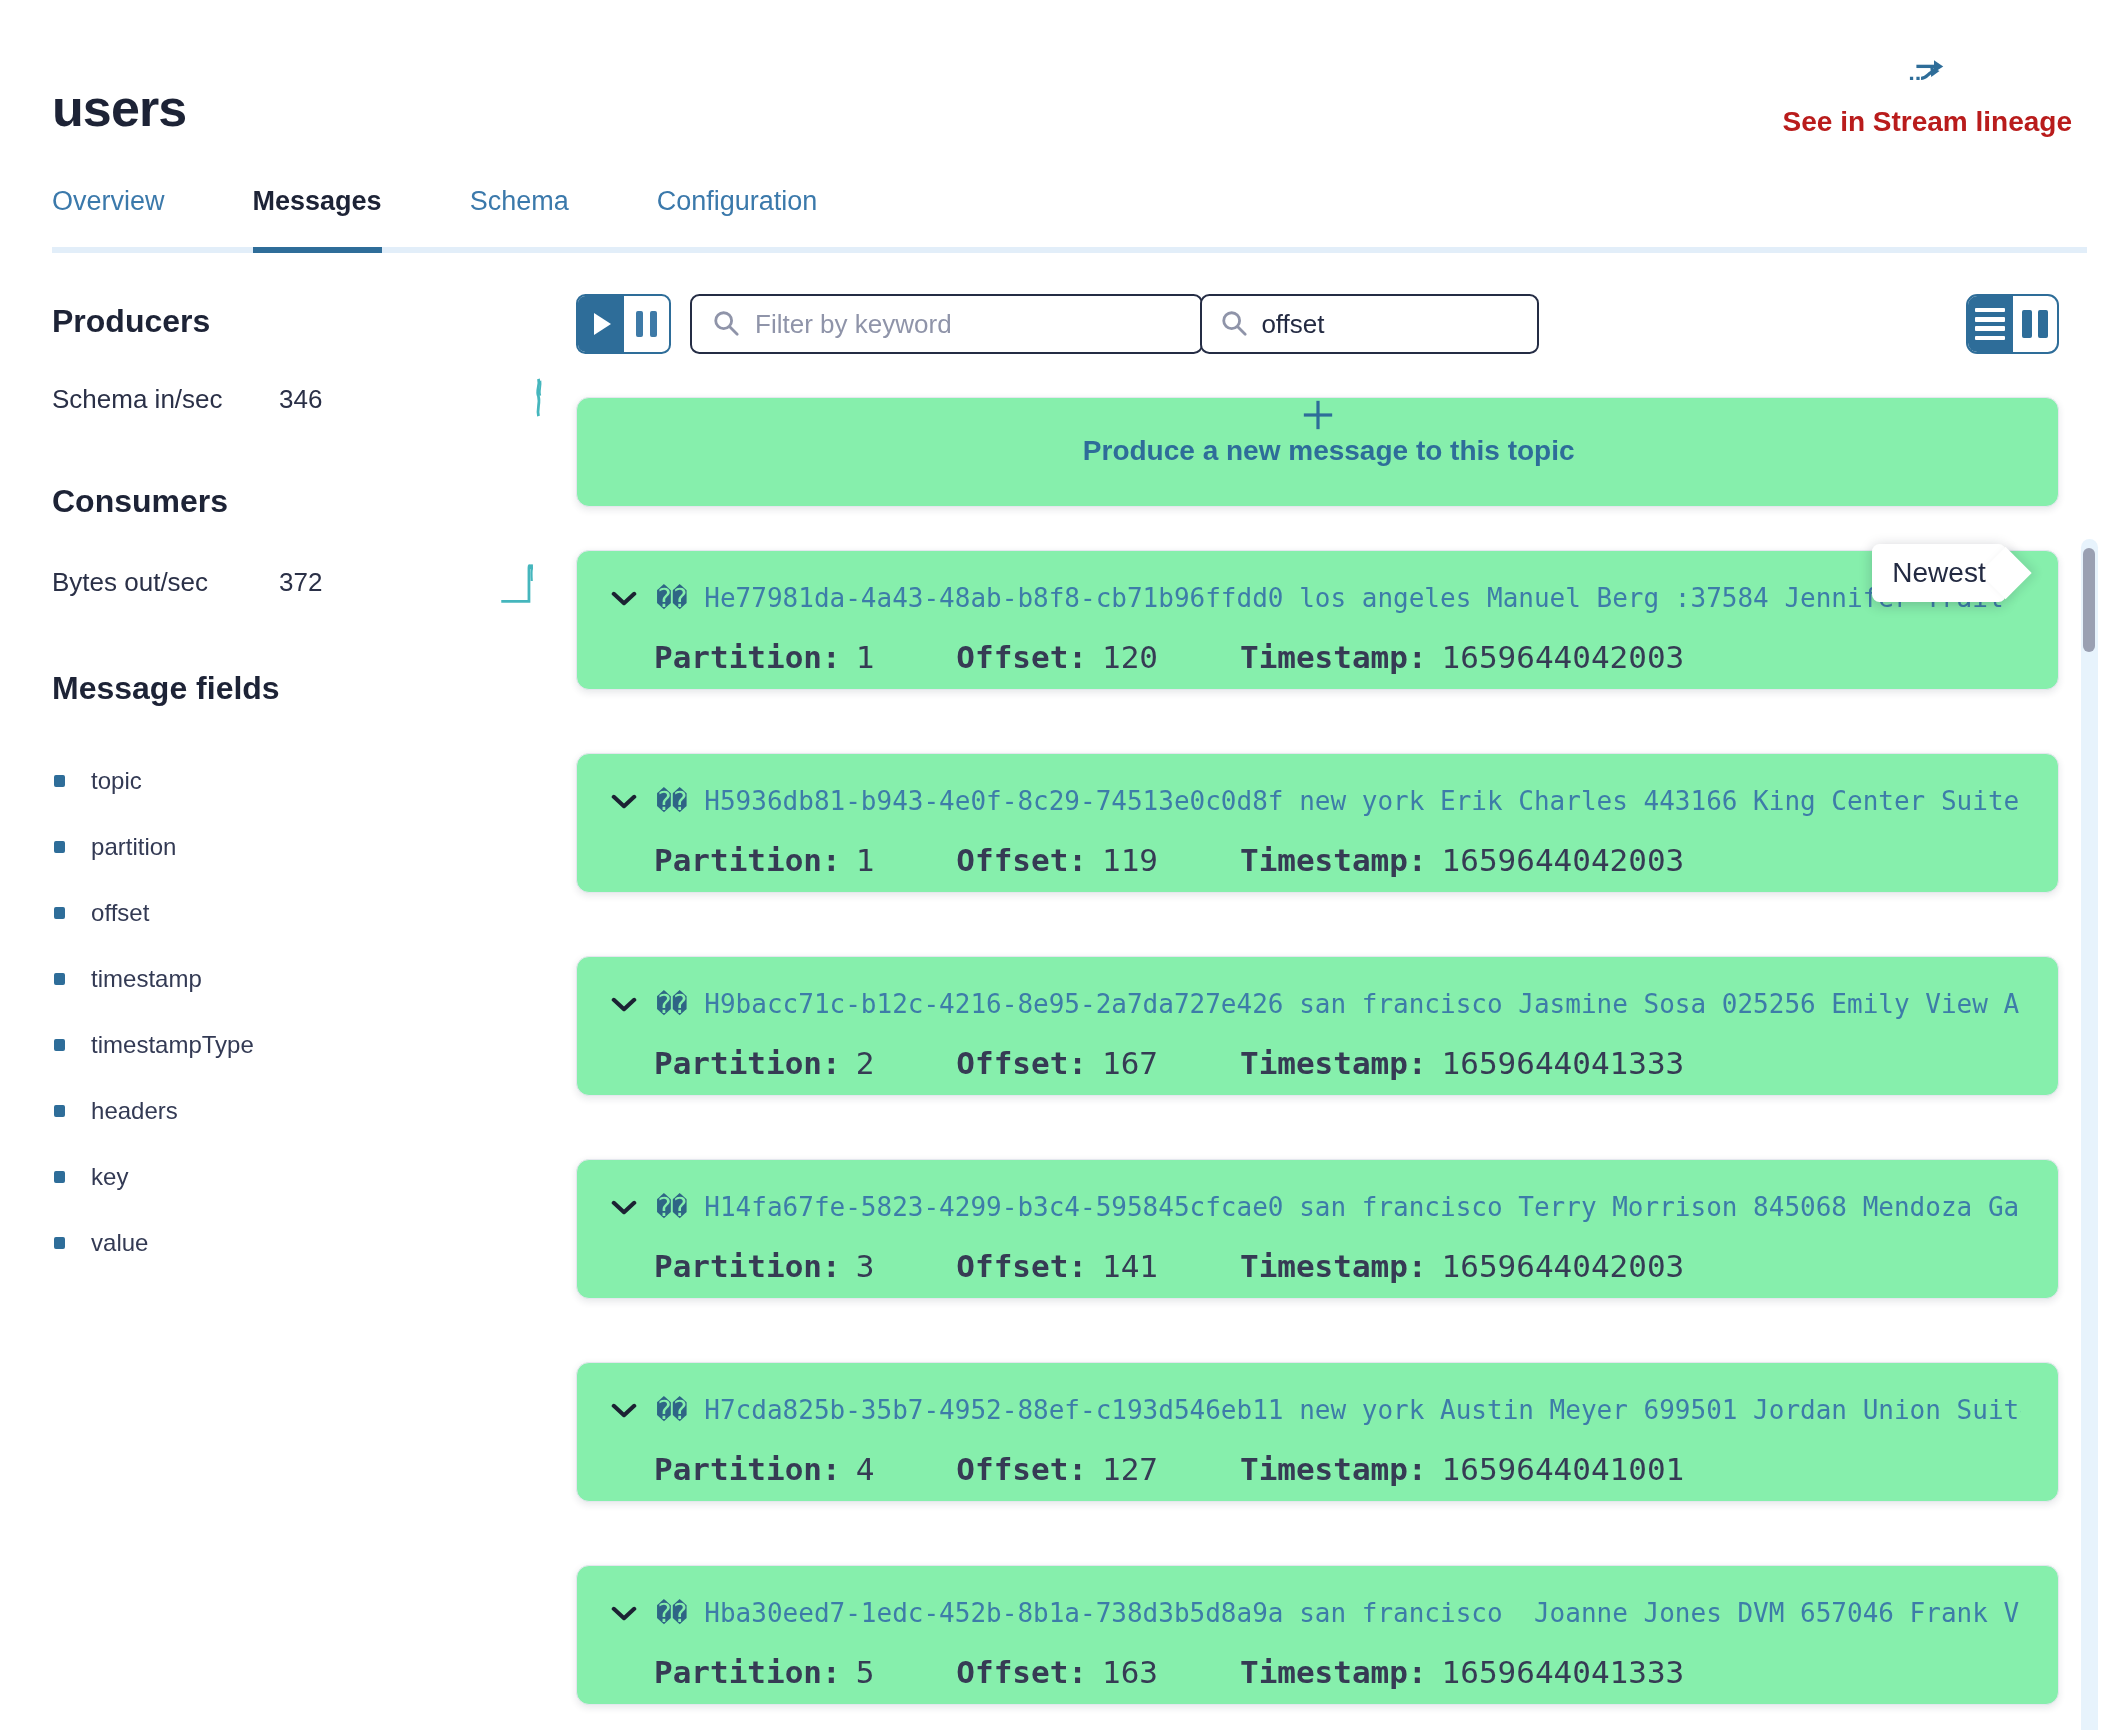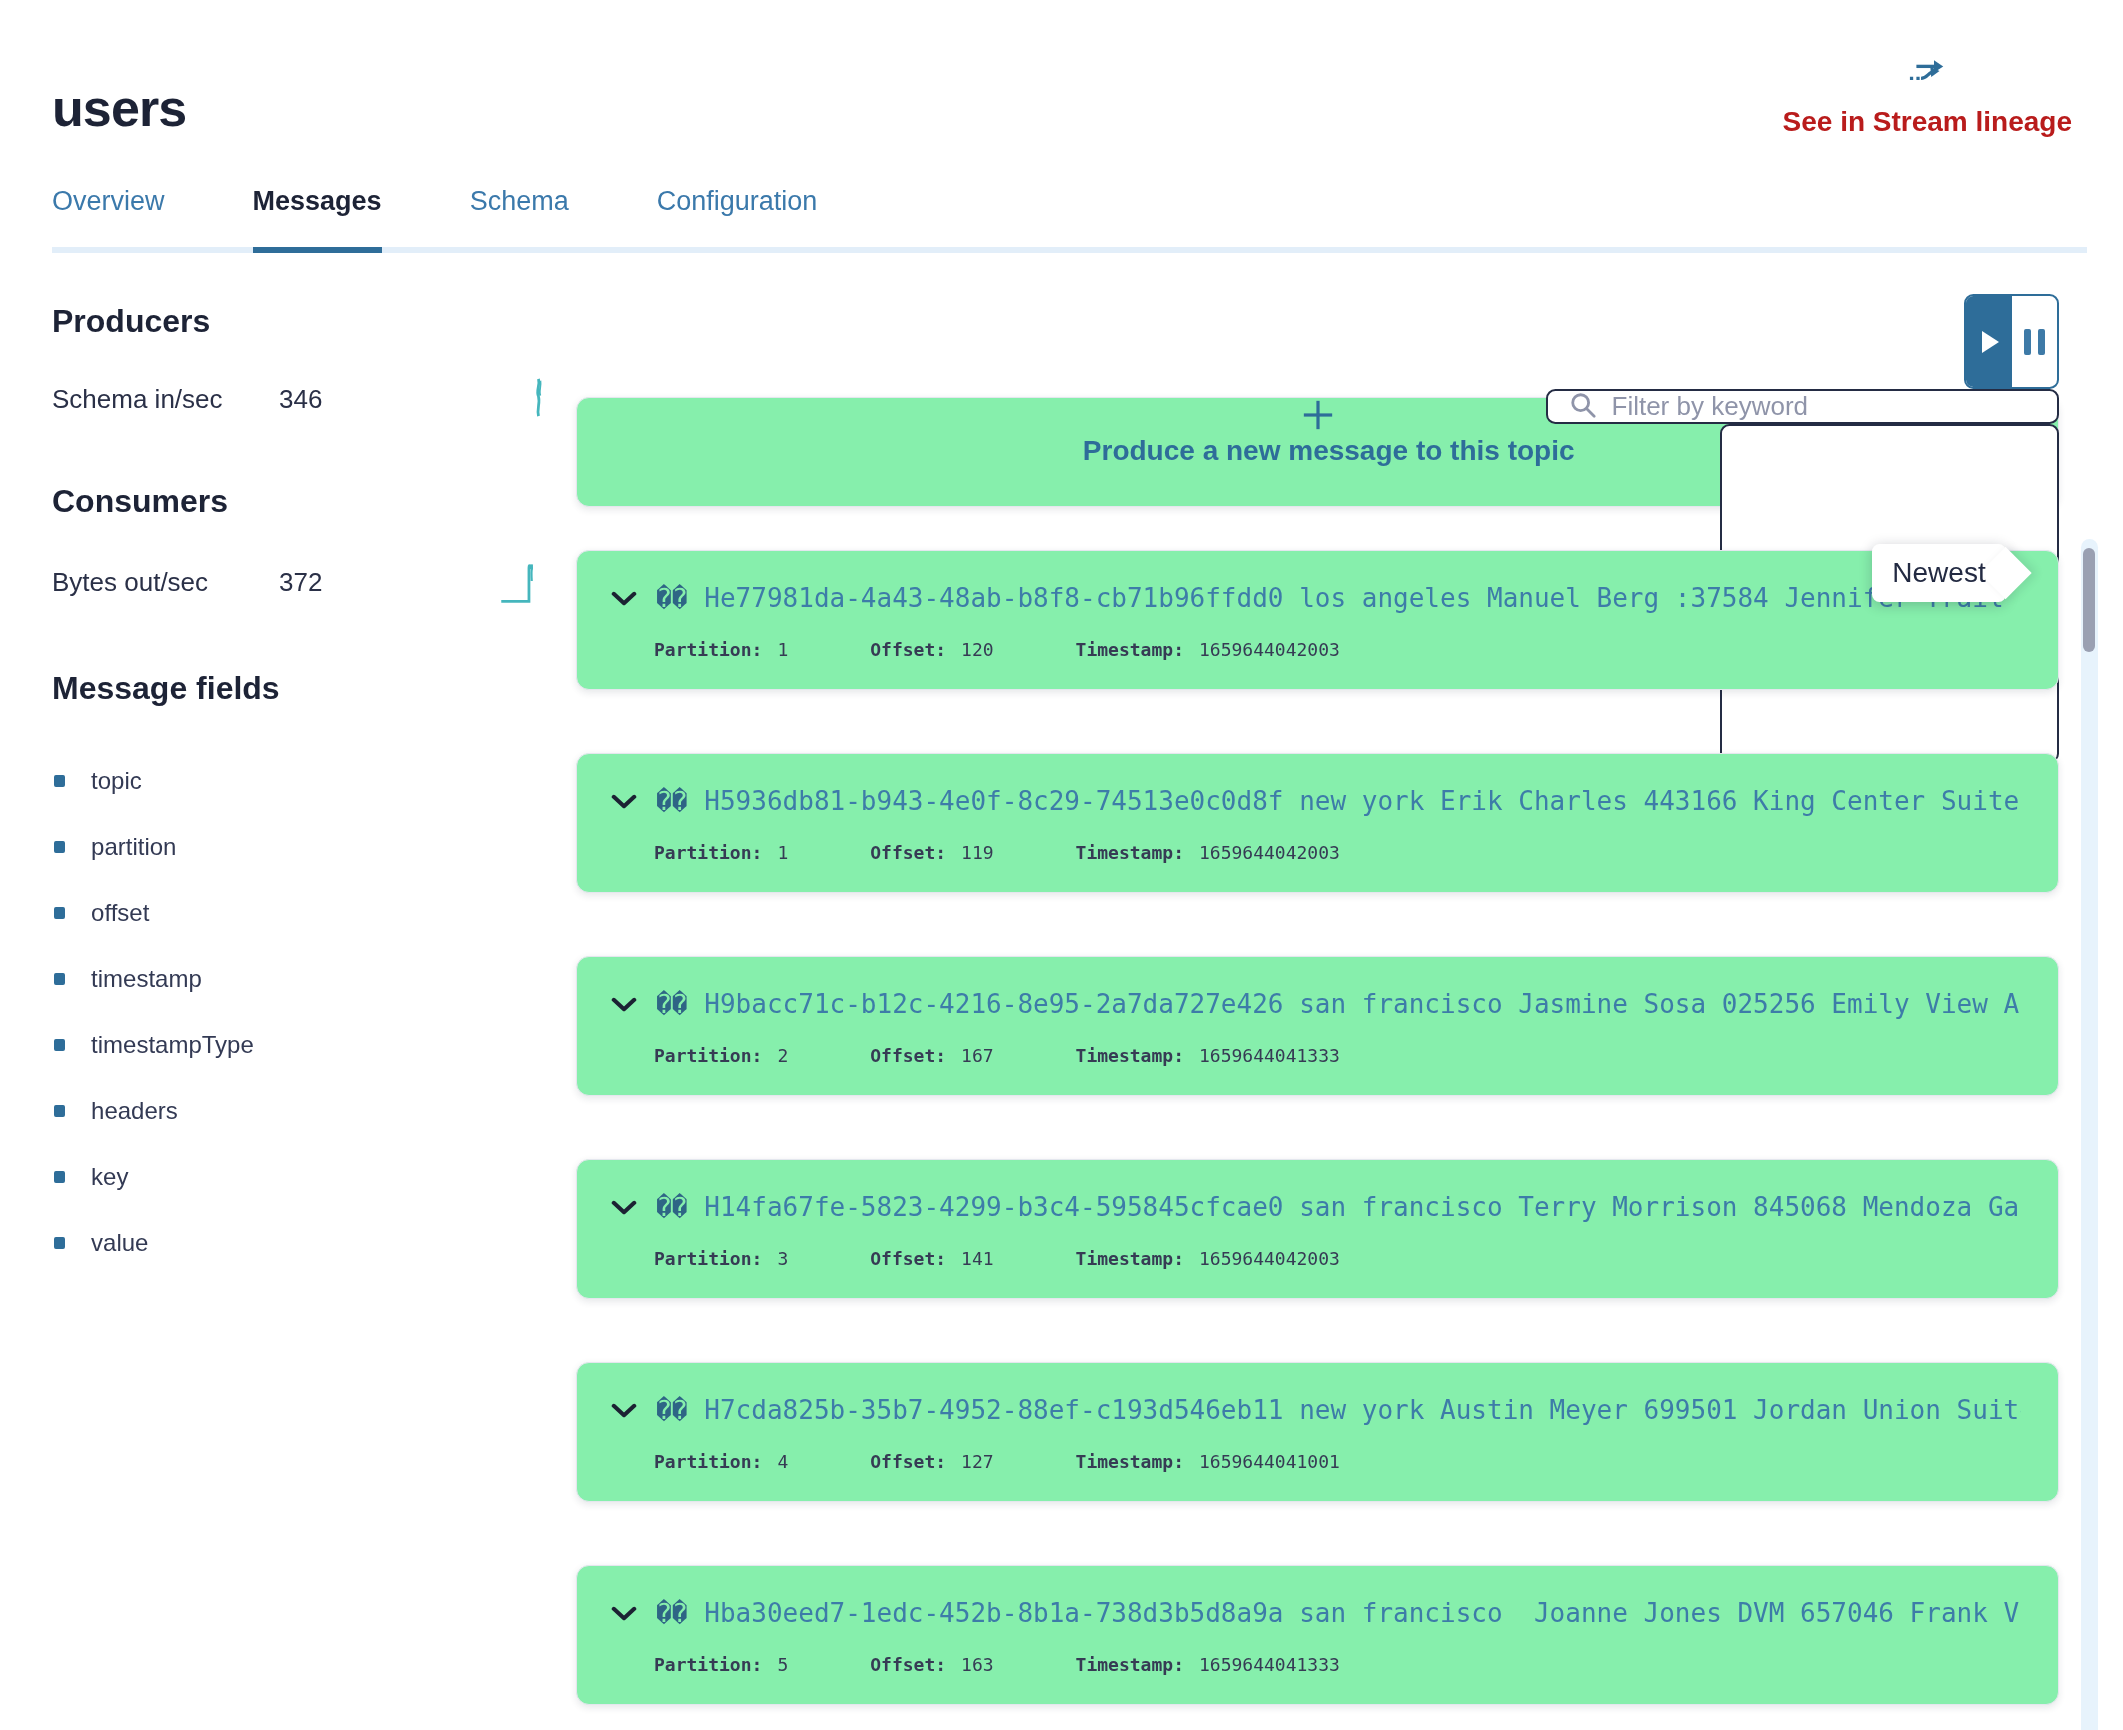--- a/index.html
+++ b/index.html
@@ -49,21 +49,21 @@
   .metric-row { display:flex; align-items:center; margin-bottom:62px; padding-right:17px; }
   .metric-label { font-size:26px; color:#2a3047; width:227px; }
   .metric-value { font-size:26px; color:#2a3047; }
   .sparkline { margin-left:auto; }
   .fields-list { margin-top:41px; }
   .field-item { display:flex; align-items:center; height:66px; }
   .field-bullet { width:11.2px; height:11.2px; border-radius:1.9px; background:#2e6d99; margin:0 26px 0 1.9px; flex:0 0 11.2px; }
   .field-label { font-size:24px; color:#333a54; }
 
   
-  .toolbar { display:flex; align-items:flex-end; height:60px;flex-direction:column; }
+  .toolbar { display:flex; align-items:flex-start; height:60px; }
   .playpause {
     display:flex; width:95px; height:60px; flex:0 0 95px;
     border:2.8px solid #2e6d99; border-radius:9.3px; overflow:hidden; background:#fff;
   }
   .pp-seg { flex:1; display:flex; align-items:center; justify-content:center; cursor:pointer; }
   .pp-play { background:#2e6d99; }
   .play-tri { width:0; height:0; border-left:17.7px solid #ffffff; border-top:11.2px solid transparent; border-bottom:11.2px solid transparent; margin-left:3.7px; }
   .pause-bars { display:flex; gap:6.5px; }
   .pause-bars i { display:block; width:7.5px; height:26px; background:#3e7aa7; border-radius:1.9px; }
 
@@ -121,21 +121,21 @@
 
   .msg-list { margin-top:43px; }
   .msg-card { height:140px; padding:32px 37px 0 34px; margin-bottom:63px; position:relative; }
   .msg-top { display:flex; align-items:center; gap:17px; }
   .chev { flex:0 0 28px; display:flex; align-items:center; cursor:pointer; }
   .glyphs { font-size:26px; color:#2e6585; flex:0 0 auto; }
   .summary {
     font-size:26px; color:#3d7ca8; white-space:pre; overflow:hidden;
     flex:1; min-width:0; cursor:pointer;
   }
-  .msg-meta { display:flex; margin:26px 0 0 43px; font-size:18px; color:#363b54; }
+  .msg-meta { display:flex; margin:26px 0 0 43px; font-size:31px; color:#363b54; }
   .meta-pair { margin-right:82px; }
   .meta-lbl { font-weight:700; }
   .meta-val { margin-left:15px; }
 
   
   .scroll-track {
     position:absolute; top:539px; bottom:0; right:26px; width:17px;
     background:#e7f3fc; border-radius:8.4px 8.4px 0 0;
   }
   .scroll-thumb {

